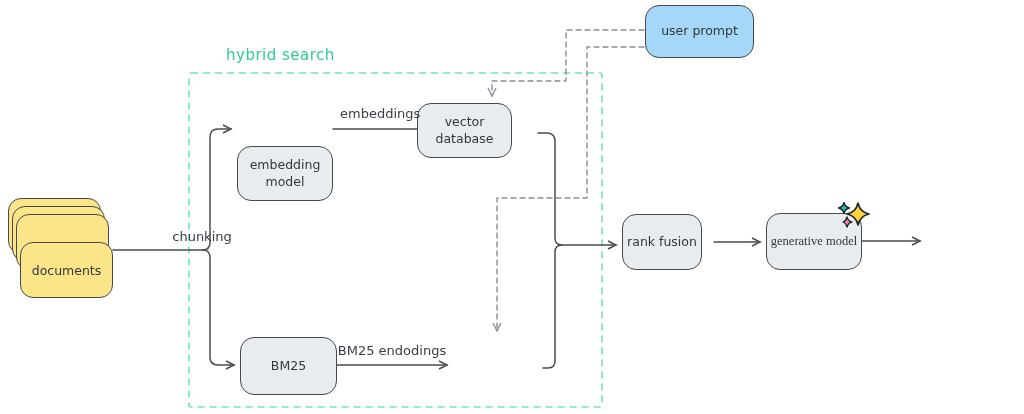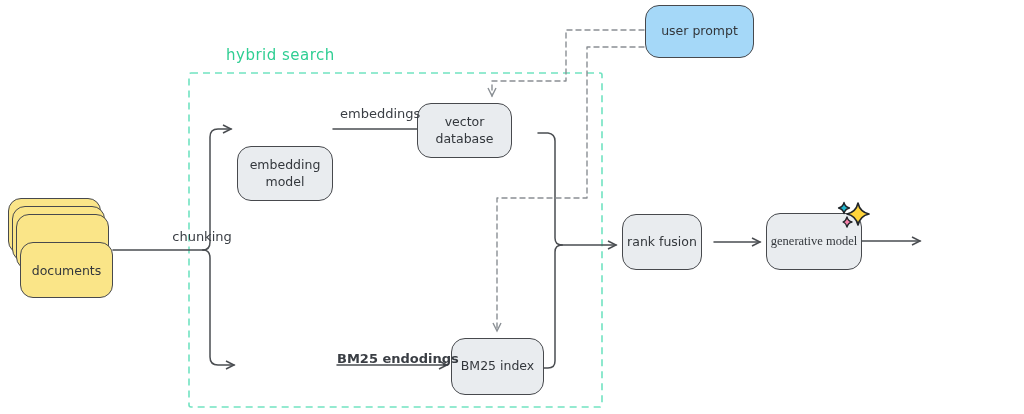--- a/index.html
+++ b/index.html
@@ -61,21 +61,21 @@
 
   .edge-label {
     position: absolute;
     font-size: 13px;
     color: #3a3e44;
     text-align: center;
     white-space: nowrap;
   }
   .lbl-chunking   { left: 114px; top: 229px; width: 80px; margin-left: 48px; }
   .lbl-embeddings { left: 340px; top: 106px; width: 80px; }
-  .lbl-bm25enc    { left: 337px; top: 351px; width: 110px; font-weight: bold; }
+  .lbl-bm25enc    { left: 337px; top: 343px; width: 110px; }
 
   .hybrid-label {
     position: absolute;
     left: 196px; top: 46px;
     font-size: 15px;
     color: var(--hybrid-label, #2fce93);
     letter-spacing: 0.5px;
     margin-left: 30px;
   }
   .sparkles { position: absolute; left: 832px; top: 196px; width: 44px; height: 40px; }
@@ -126,21 +126,21 @@
 
   <div class="doc-stack">
     <div class="doc-layer doc-l0"></div>
     <div class="doc-layer doc-l1"></div>
     <div class="doc-layer doc-l2"></div>
     <div class="doc-layer doc-l3">documents</div>
   </div>
 
   <div class="node node-embedding-model">embedding model</div>
   <div class="node node-vector-database">vector database</div>
-  <div class="node node-bm25-index">BM25 index</div>
+  <div class="node node-bm25">BM25</div>
   <div class="node node-rank-fusion">rank fusion</div>
   <div class="node node-generative">generative model</div>
   <div class="node node-user-prompt">user prompt</div>
 
   <div class="edge-label lbl-chunking">chunking</div>
   <div class="edge-label lbl-embeddings">embeddings</div>
   <div class="edge-label lbl-bm25enc">BM25 endodings</div>
 
   <svg class="sparkles" viewBox="0 0 44 40" xmlns="http://www.w3.org/2000/svg">
     <path d="M 26 7 Q 28 16 37 18 Q 28 20 26 29 Q 24 20 15 18 Q 24 16 26 7 Z" fill="#FFD43B" stroke="#212529" stroke-width="1.6" stroke-linejoin="round"></path>

